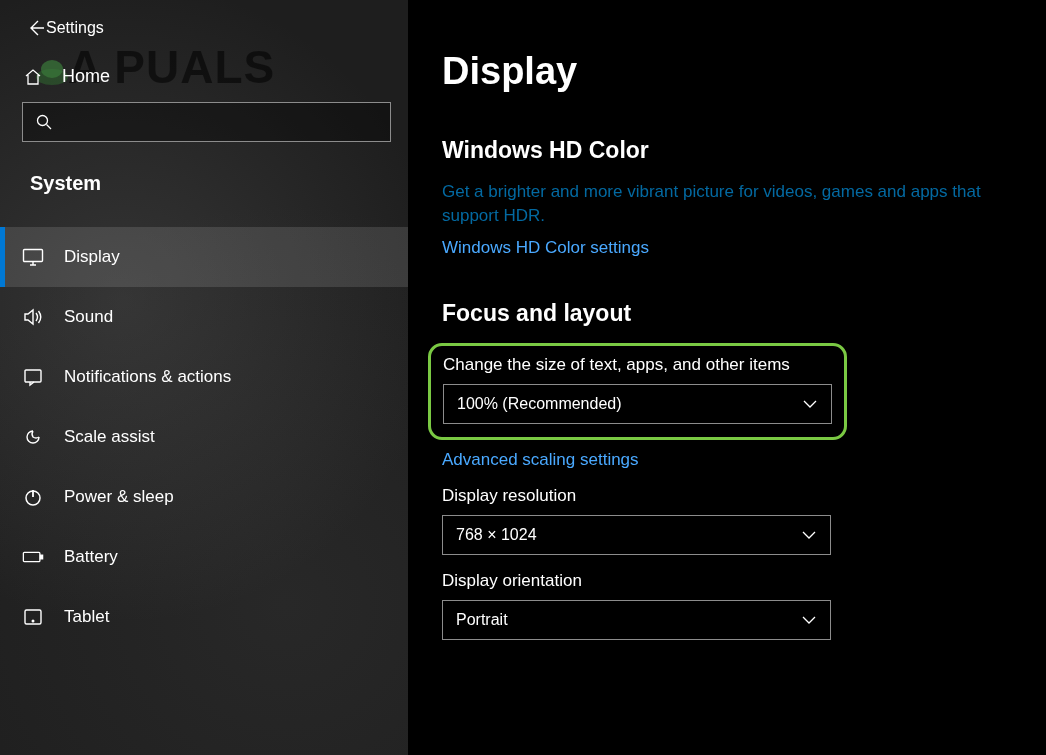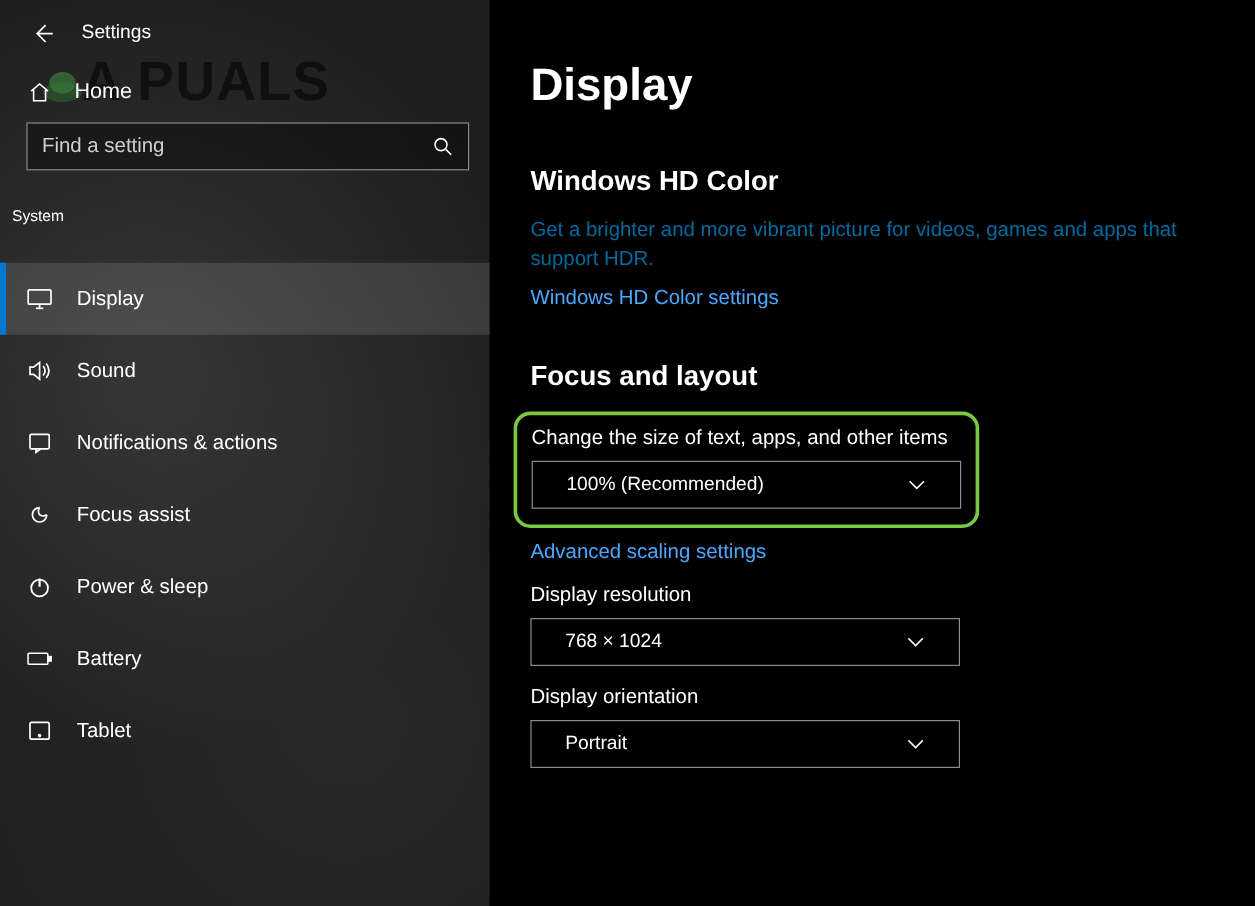--- a/index.html
+++ b/index.html
@@ -27,21 +27,20 @@
     content:"";
     position:absolute;
     inset:0;
     background: radial-gradient(circle at 30% 40%, rgba(120,120,120,0.25), transparent 60%),
                 radial-gradient(circle at 70% 80%, rgba(80,80,80,0.2), transparent 60%);
     pointer-events:none;
   }
   .top-row {
     display: flex;
     align-items: center;
-    gap: 22px;
     padding: 6px 18px 14px 26px;
     position: relative;
     text-align: right;
   }
   .back-arrow svg { display:block; }
   .settings-title {
     font-size: 16px;
     font-weight: 400;
   }
   .watermark{
@@ -85,23 +84,23 @@
     background: transparent;
     border: none;
     color: #d0d0d0;
     font-size: 17px;
     outline: none;
     font-family: inherit;
   }
   .search-input::placeholder { color: #cfcfcf; }
   .search-icon svg{display:block;}
   .category-label {
-    padding: 12px 10px 14px;
-    font-size: 13px;
-    font-weight: 400;
+    padding: 12px 30px 14px;
+    font-size: 20px;
+    font-weight: 700;
     position:relative;z-index:1;
   }
   .nav-list { list-style: none; padding-top: 18px; position:relative;z-index:1;}
   .nav-item {
     height: 60px;
     display: flex;
     align-items: center;
     gap: 20px;
     padding-left: 22px;
     font-size: 17px;
@@ -154,28 +153,28 @@
     border-radius: 14px;
     padding: 9px 12px 13px 12px;
     margin: 8px -12px 10px -14px;
     width: fit-content;
   }
   .field-label {
     font-size: 17px;
     margin-bottom: 9px;
   }
   .dropdown {
-    width: 358px;
+    width: 389px;
     height: 40px;
     border: 1px solid #8c8c8c;
     background: #000;
     display: flex;
     align-items: center;
     justify-content: space-between;
-    padding: 0 28px;
+    padding: 0 13px;
     font-size: 16px;
     cursor: pointer;
   }
   .dropdown .chev svg{display:block;}
   .field-block { margin-top: 16px; }
   .field-block .dropdown{ margin-top:0;}
 </style>
 </head>
 <body>
 
@@ -200,21 +199,20 @@
     <span class="icon">
       <svg width="20" height="20" viewBox="0 0 20 20" stroke="#fff" stroke-width="1.3" fill="none">
           <path d="M3 9 L10 3 L17 9 M5 8 V17 H15 V8"></path>
         </svg>
     </span>
     <span class="home-label">Home</span>
   </div>
 
   <div class="search-wrap">
     <div class="search-box">
-      <input class="search-input" placeholder="Find a setting" style="">
       <span class="search-icon">
         <svg width="18" height="18" viewBox="0 0 18 18" stroke="#fff" stroke-width="1.3" fill="none">
             <circle cx="7.5" cy="7.5" r="5"></circle>
             <path d="M11.5 11.5 L16 16"></path>
           </svg>
       </span>
     </div>
   </div>
 
   <div class="category-label">System</div>
@@ -248,21 +246,21 @@
       </span>
       <span>Notifications &amp; actions</span>
     </li>
     <li class="nav-item">
       <span class="icon">
         <svg width="20" height="20" viewBox="0 0 20 20" stroke="#fff" stroke-width="1.4" fill="none">
             <path d="M 16 10 A 6 6 0 1 1 10 4"></path>
             <path d="M10 4 Q 8 7 10 10 Q 13 12 16 10 "></path>
           </svg>
       </span>
-      <span>Focus assist</span>
+      <span>Scale assist</span>
     </li>
     <li class="nav-item">
       <span class="icon">
         <svg width="20" height="20" viewBox="0 0 20 20" stroke="#fff" stroke-width="1.5" fill="none">
             <circle cx="10" cy="11" r="7"></circle>
             <path d="M10 3 V10" stroke-width="1.8"></path>
           </svg>
       </span>
       <span>Power &amp; sleep</span>
     </li>

